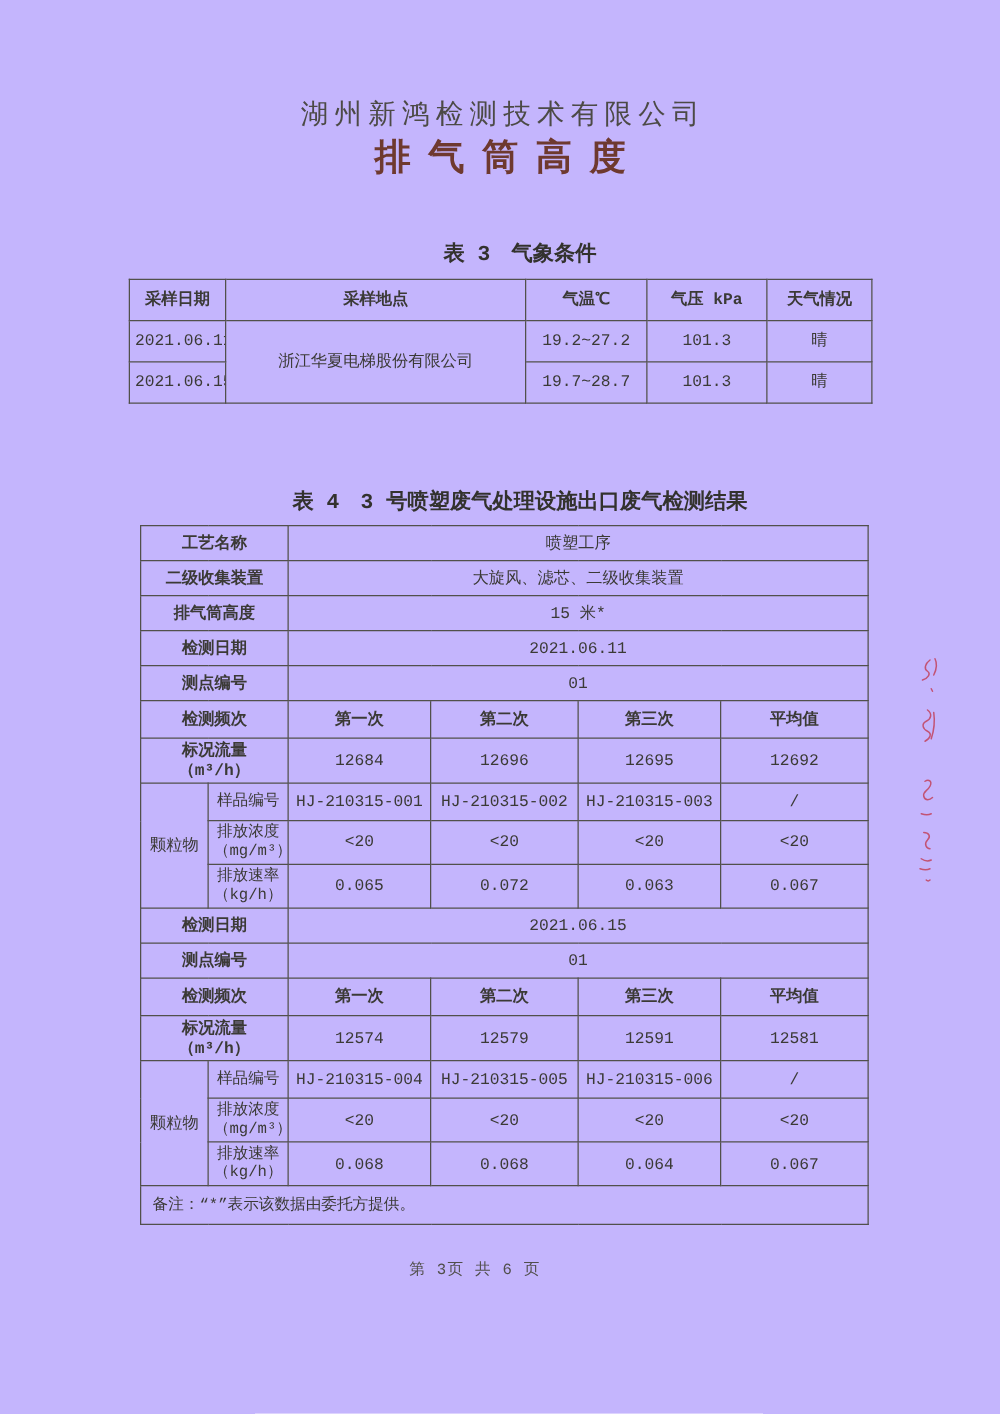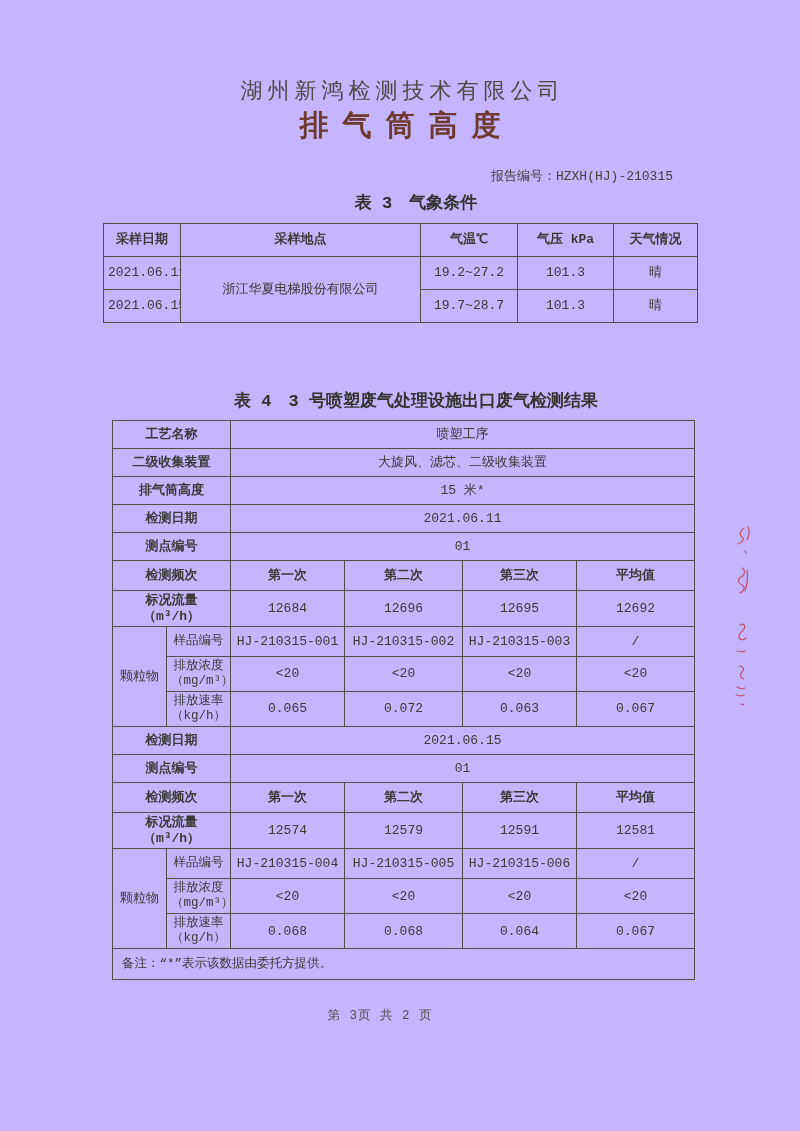--- a/index.html
+++ b/index.html
@@ -77,21 +77,20 @@
 </style>
 </head>
 <body>
 
 <div class="page">
 
   <div class="company-name">湖州新鸿检测技术有限公司</div>
 
   <div class="report-title">排气筒高度</div>
 
-  <div class="report-no-line"><span>报告编号：</span><span>HZXH(HJ)-210315</span></div>
 
   <div class="table-caption caption-t3">表 3　气象条件</div>
 
   <table class="t3">
     <colgroup>
       <col style="width:77px">
         <col style="width:240px">
         <col style="width:97px">
         <col style="width:96px">
         <col style="width:84px">
@@ -254,15 +253,15 @@
     <g fill="none" stroke="#c23b52" stroke-width="1.2" stroke-linecap="round" opacity="0.8">
       <path d="M16 8 c-4 3 -5 7 -2 9 c3 2 0 6 -4 7 m10 -17 c2 4 1 9 -1 13"></path>
       <path d="M17 31 l1 2"></path>
       <path d="M14 48 c4 3 3 7 -1 9 c-4 2 -3 6 1 8 c4 2 2 6 -2 8 m7 -23 c1 7 0 15 -2 21"></path>
       <path d="M12 105 c3 -2 6 0 4 4 c-2 4 -6 4 -5 8 c1 4 5 3 7 1 m-9 13 c3 1 6 1 8 0"></path>
       <path d="M11 146 c4 0 6 3 3 6 c-3 3 -1 7 2 7 m-7 8 c3 2 6 2 8 1 m-9 7 c3 1 6 1 8 0"></path>
       <path d="M13 184 c1 1 2 1 3 0"></path>
     </g>
   </svg>
 
-  <div class="footer-page">第 3页 共 2 页</div>
+  <div class="footer-page">第 3页 共 6 页</div>
 
 </div>
 
 </body></html>

